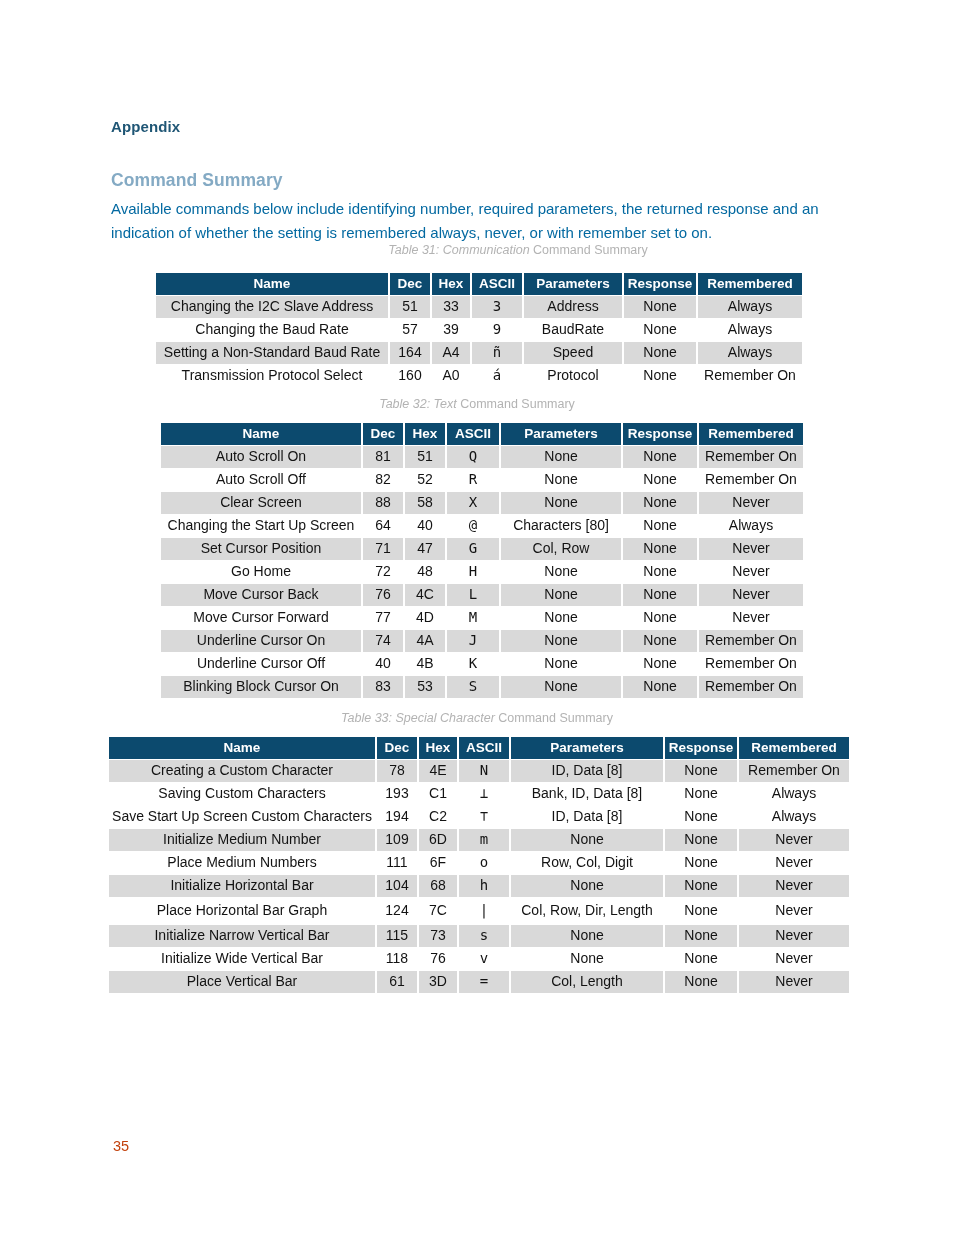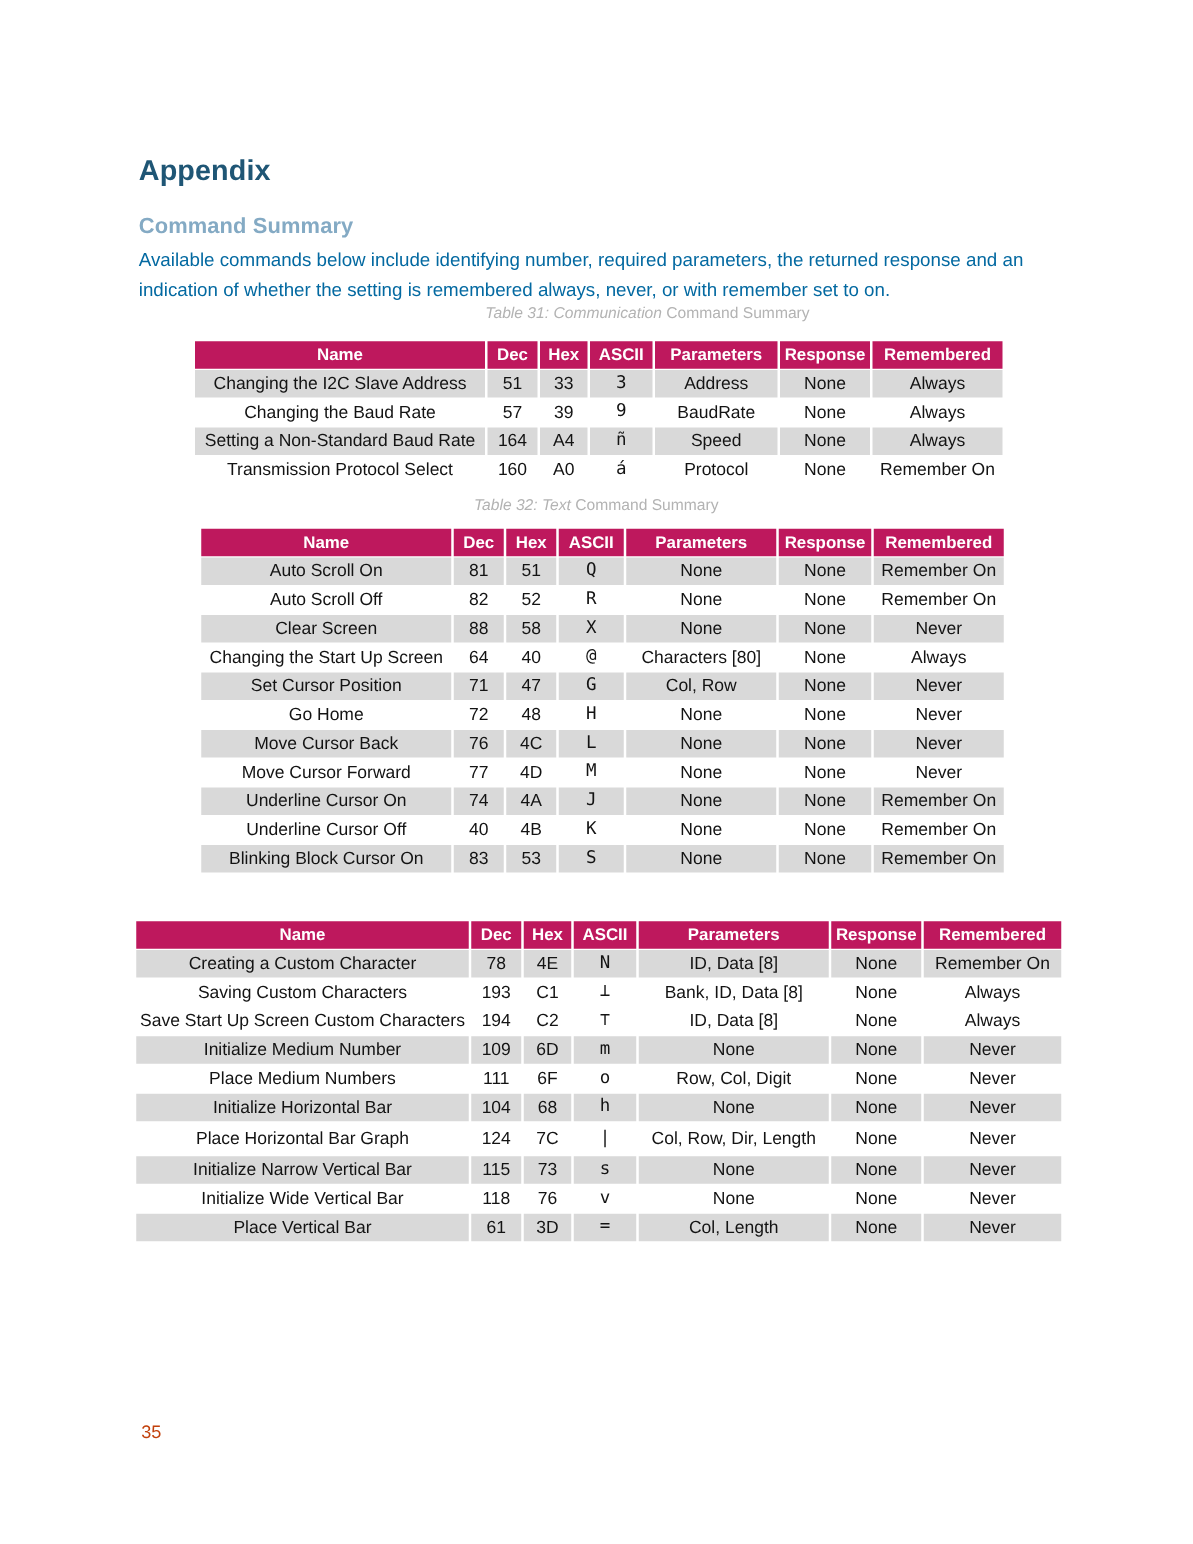--- a/index.html
+++ b/index.html
@@ -22,21 +22,21 @@
     left: 0; top: 0;
     width: 954px;
     height: 1235px;
   }
 
   
   .h1-appendix {
     position: absolute;
     left: 111px;
     top: 108px;
-    font-size: 23px;
+    font-size: 15px;
     font-weight: bold;
     color: #1F5675;
     letter-spacing: 0.1px;
   }
 
   .h2-command-summary {
     position: absolute;
     left: 111px;
     top: 155px;
     font-size: 17.5px;
@@ -70,21 +70,21 @@
 
   
   table.cmd-table {
     position: absolute;
     border-collapse: separate;
     border-spacing: 2px 1px;
     table-layout: fixed;
     font-size: 14px;
   }
   table.cmd-table th {
-    background: #be185d;
+    background: #0c4a6e;
     color: #ffffff;
     font-weight: bold;
     font-size: 13.5px;
     text-align: center;
     padding: 3px 2px 4px 2px;
     line-height: 15px;
   }
   table.cmd-table td {
     text-align: center;
     padding: 2px 3px 3px 3px;
@@ -347,20 +347,23 @@
         <td>83</td>
         <td>53</td>
         <td class="glyph-ascii">S</td>
         <td>None</td>
         <td>None</td>
         <td>Remember On</td>
       </tr>
     </tbody>
   </table>
 
+  <div class="table-caption" style="top:711px;">
+    <span class="cap-ital">Table 33: Special Character</span><span> Command Summary</span>
+  </div>
 
   <table class="cmd-table" id="table-33">
     <colgroup>
       <col class="c-name">
         <col class="c-dec">
         <col class="c-hex">
         <col class="c-ascii">
         <col class="c-params">
         <col class="c-resp">
         <col class="c-rem">

